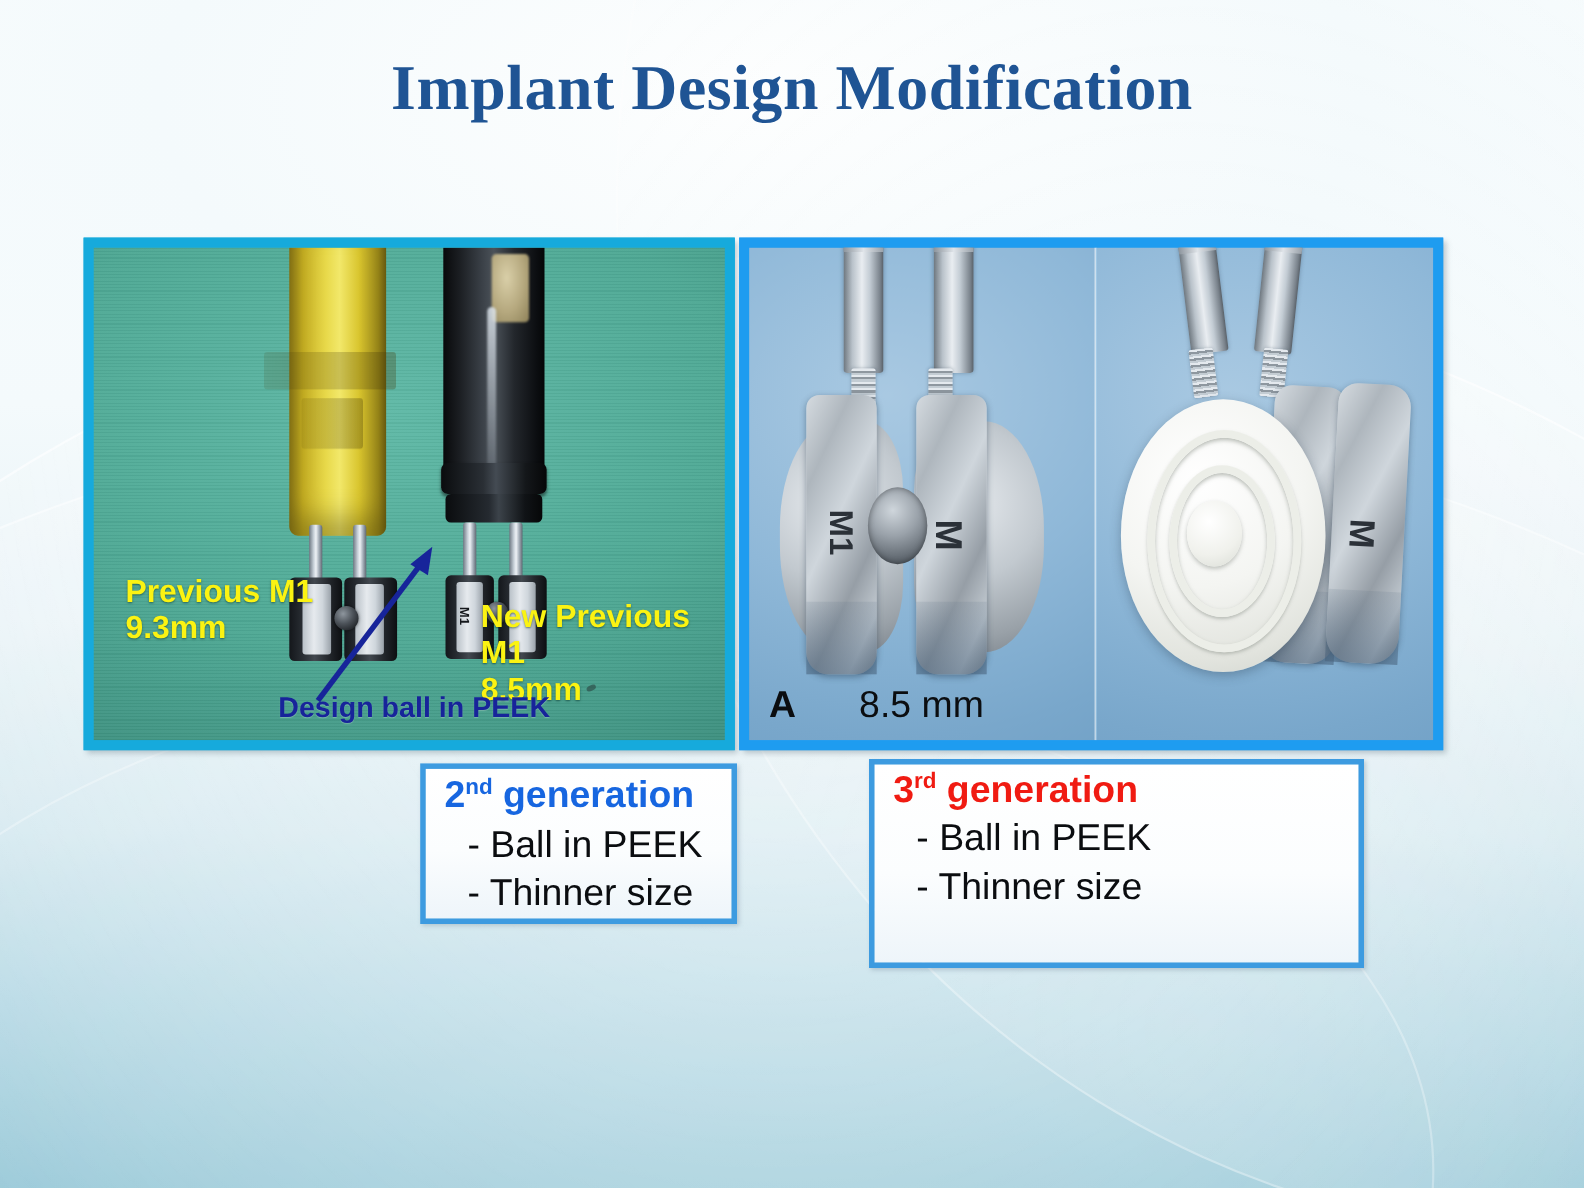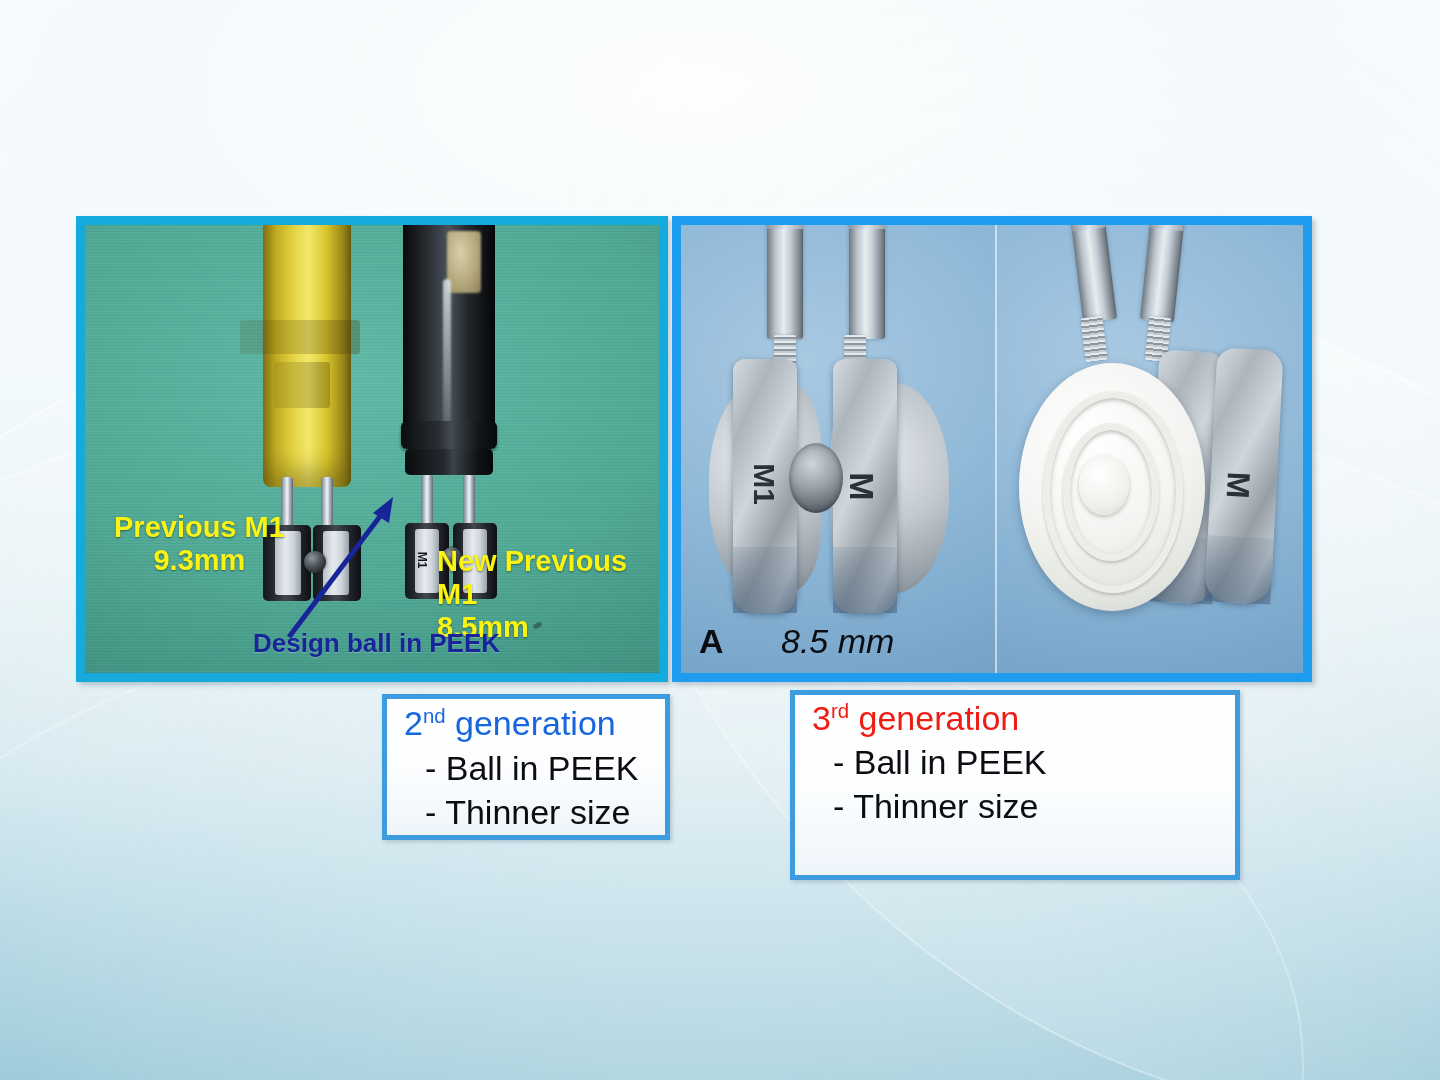--- a/index.html
+++ b/index.html
@@ -132,21 +132,21 @@
   .m1tag{
     position:absolute;font-size:12px;font-weight:bold;color:#14171b;
     transform:rotate(90deg);transform-origin:center;letter-spacing:0px;
   }
 
   
   .cap-yellow{
     position:absolute;color:#fbf312;font-weight:bold;font-size:29px;line-height:1.14;
     text-shadow:0 1px 2px rgba(0,40,35,0.55);white-space:pre-line;
   }
-  #cap-prev{left:29px;top:286px;text-align:center;}
+  #cap-prev{left:29px;top:297px;}
   #cap-new{left:352px;top:320px;}
   #cap-peek{
     position:absolute;left:168px;top:403px;
     color:#17249a;font-weight:bold;font-size:26px;
     text-shadow:0 1px 1px rgba(255,255,255,0.25);white-space:nowrap;
   }
   #arrow-peek{position:absolute;left:196px;top:266px;width:130px;height:150px;}
 
   
   #photo-right{background:transparent;display:flex;}
@@ -206,31 +206,31 @@
     position:absolute;border-radius:50%;
     background:radial-gradient(circle at 40% 32%, #ffffff 0%, #f0f1ec 60%, #d9dcd5 100%);
     box-shadow:0 2px 4px rgba(150,155,148,0.6);
   }
   #label-A{
     position:absolute;left:18px;bottom:12px;
     font-size:34px;font-weight:bold;color:#0b0d10;
   }
   #label-mm{
     position:absolute;left:100px;bottom:12px;
-    font-size:34px;font-style:italic;color:#0b0d10;white-space:nowrap;
+    font-size:34px;color:#0b0d10;white-space:nowrap;
   }
 
   
   .cbox{
     position:absolute;box-sizing:border-box;
     border:5px solid #3d9be0;
     background:linear-gradient(to bottom,#ffffff 0%,#fbfdfe 55%,#eef5fa 100%);
     box-shadow:2px 2px 4px rgba(110,130,145,0.35);
   }
-  .cbox .hd{font-weight:normal;white-space:nowrap;}
+  .cbox .hd{font-weight:bold;white-space:nowrap;}
   .cbox .li{white-space:nowrap;}
   sup{font-size:0.60em;vertical-align:super;line-height:0;}
 
   #box-gen1{left:76px;top:696px;width:262px;height:46px;}
   #box-gen1 .hd{
     position:absolute;left:20px;top:3px;font-size:35px;font-weight:normal;color:#0b0d10;
   }
 
   #box-gen2{left:382px;top:694px;width:288px;height:146px;}
   #box-gen2 .hd{position:absolute;left:17px;top:5px;font-size:34px;color:#1766e0;}
@@ -248,20 +248,21 @@
 </head>
 <body>
 
 <div id="slide">
 
   <div class="arc arc1"></div>
   <div class="arc arc2"></div>
   <div class="arc arc3"></div>
   <div class="arc arc4"></div>
 
+  <div id="title">Implant Design Modification</div>
 
   <div class="panel" id="panel-left">
     <div class="photo" id="photo-left">
 
       <div class="speck" style="left:448px;top:398px;"></div>
 
       <div id="instr-yellow">
         <div class="handle"></div>
         <div class="hmark"></div>
         <div class="hmark2"></div>

